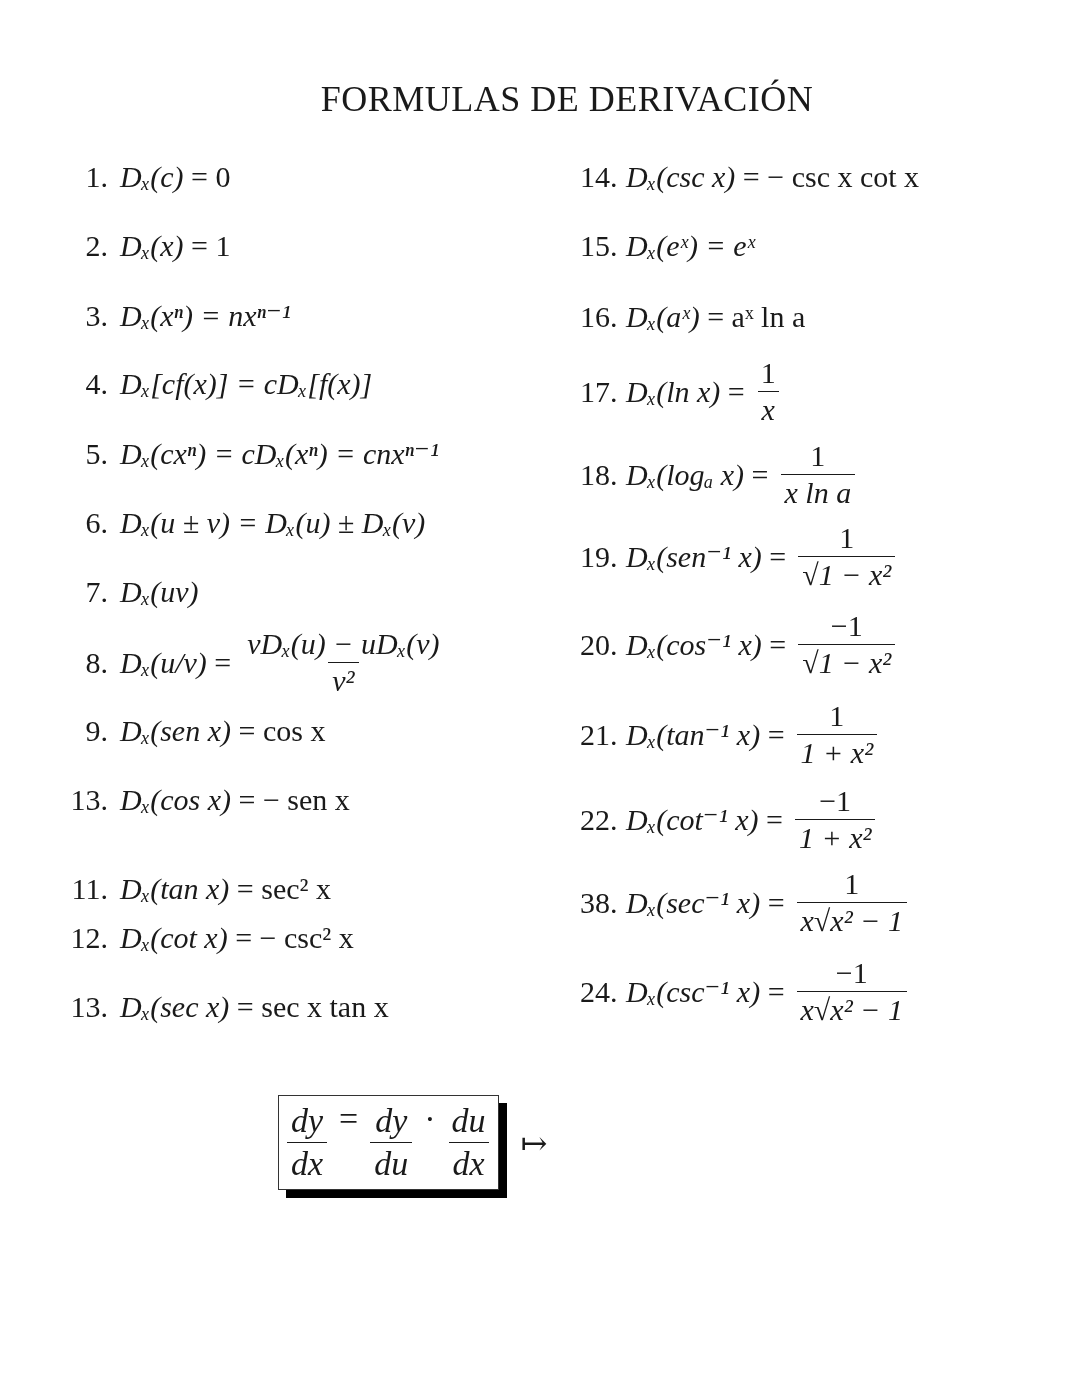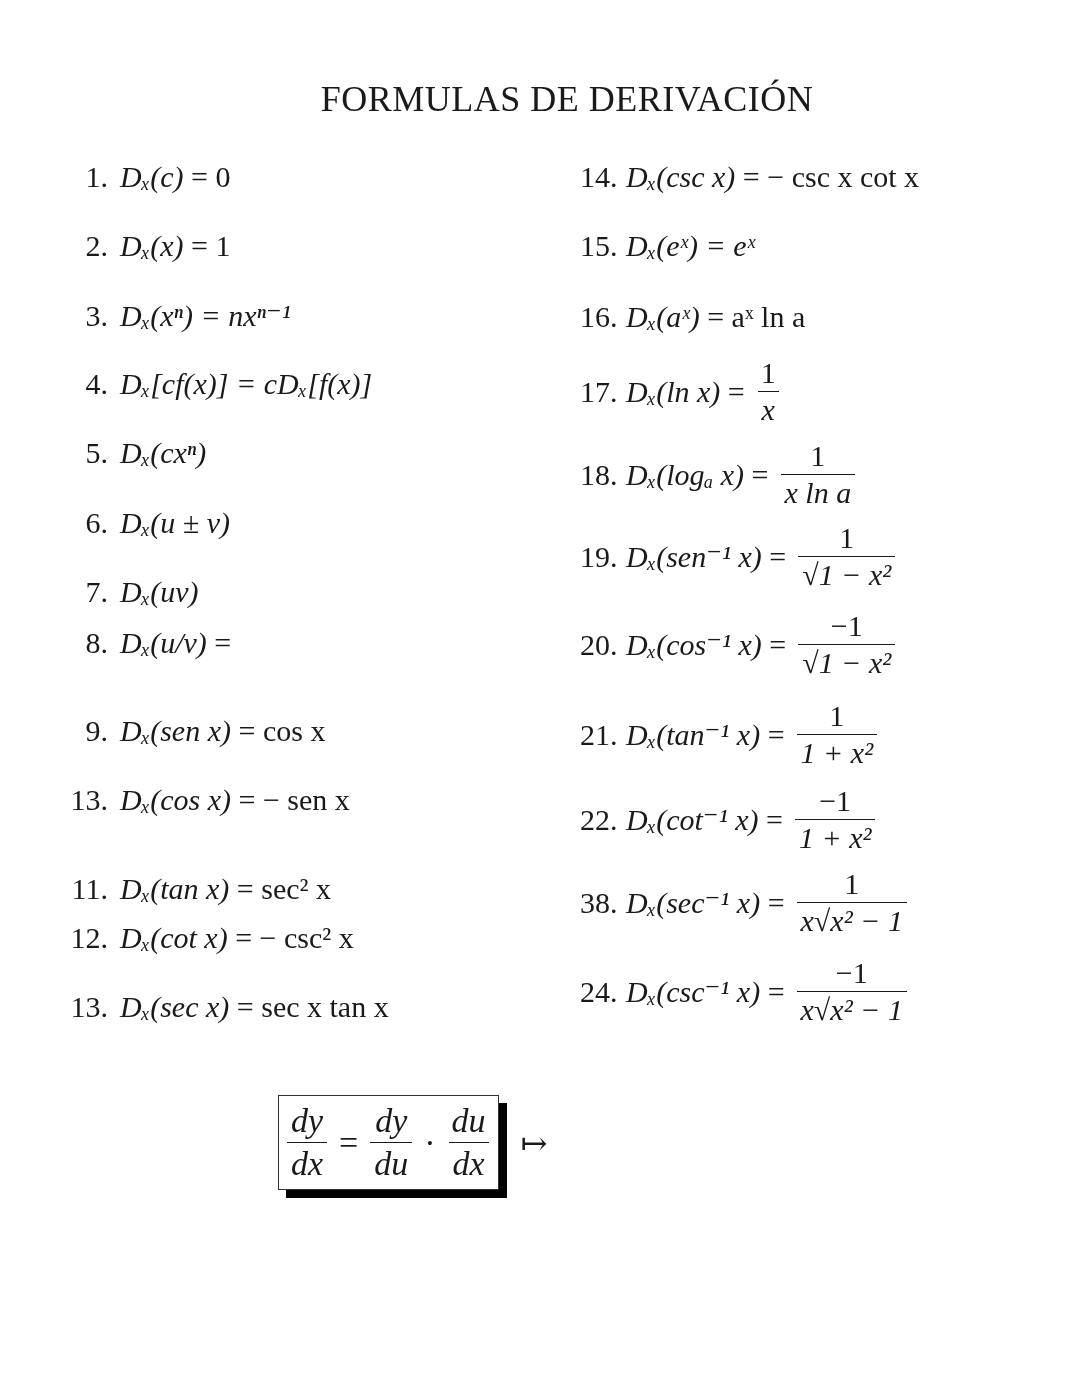--- a/index.html
+++ b/index.html
@@ -12,21 +12,21 @@
   .num { display:inline-block; text-align:right; margin-right:12px; }
   .left-col .num { width:38px; }
   .right-col .num { width:34px; }
   .m { font-style:italic; }
   .frac { display:inline-flex; flex-direction:column; align-items:center; margin-left:12px; }
   .frac .n { padding:0 4px; line-height:36px; }
   .frac .d { padding:0 4px; line-height:36px; border-top:1.6px solid #1a1a1a; }
   .chain { position:absolute; left:278px; top:1095px; display:flex; align-items:center;
            font-family:"Liberation Serif","DejaVu Serif",serif; font-size:34px; }
   .chain-box { border:1.5px solid #333; padding:4px 8px; box-shadow:8px 8px 0 #000; background:#fff;
-               display:flex; align-items:center; }
+               display:flex; }
   .chain-box .frac { margin-left:0; }
   .chain-box .frac .n, .chain-box .frac .d { line-height:42px; font-style:italic; }
   .op { margin:0 12px; }
   .arrow { margin:0 14px 0 22px; font-size:32px; }
   .rule-label { border:1.5px solid #222; border-radius:12px; padding:0 6px; font-size:36px; }
 </style>
 </head>
 <body>
 
 <div class="title">FORMULAS DE DERIVACIÓN</div>
@@ -43,33 +43,37 @@
   <div class="item" style="left:70px;top:298px">
     <span class="num">3.</span>
     <span class="m">Dₓ(xⁿ)</span>&nbsp;<span class="m">= nxⁿ⁻¹</span>
   </div>
   <div class="item" style="left:70px;top:367px">
     <span class="num">4.</span>
     <span class="m">Dₓ[cf(x)]</span>&nbsp;<span class="m">= cDₓ[f(x)]</span>
   </div>
   <div class="item" style="left:70px;top:436px">
     <span class="num">5.</span>
-    <span class="m">Dₓ(cxⁿ)</span>&nbsp;
+    <span class="m">Dₓ(cxⁿ)</span>&nbsp;<span class="m">= cDₓ(xⁿ) = cnxⁿ⁻¹</span>
   </div>
   <div class="item" style="left:70px;top:506px">
     <span class="num">6.</span>
-    <span class="m">Dₓ(u ± v)</span>&nbsp;
+    <span class="m">Dₓ(u ± v)</span>&nbsp;<span class="m">= Dₓ(u) ± Dₓ(v)</span>
   </div>
   <div class="item" style="left:70px;top:575px">
     <span class="num">7.</span>
     <span class="m">Dₓ(uv)</span>&nbsp;
   </div>
   <div class="item" style="left:70px;top:626px">
     <span class="num">8.</span>
     <span class="m">Dₓ(u/v)</span>&nbsp;<span>=</span>
+    <span class="frac">
+      <span class="n m">vDₓ(u) − uDₓ(v)</span>
+      <span class="d m">v²</span>
+    </span>
   </div>
   <div class="item" style="left:70px;top:714px">
     <span class="num">9.</span>
     <span class="m">Dₓ(sen x)</span>&nbsp;<span>= cos x</span>
   </div>
   <div class="item" style="left:70px;top:783px">
     <span class="num">13.</span>
     <span class="m">Dₓ(cos x)</span>&nbsp;<span>= − sen x</span>
   </div>
   <div class="item" style="left:70px;top:872px">

